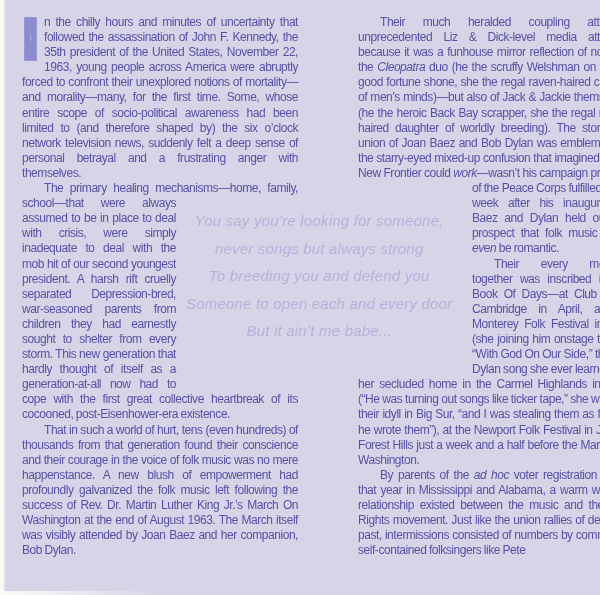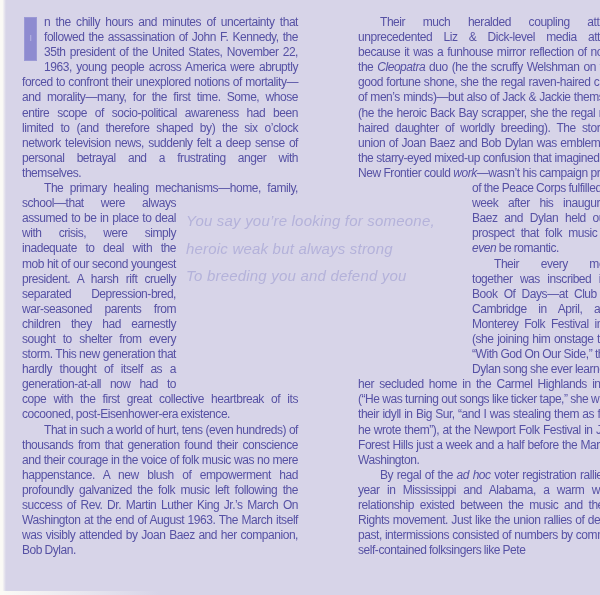--- a/index.html
+++ b/index.html
@@ -59,39 +59,42 @@
   .lyrics {
     position: absolute;
     left: 186px; top: 207px;
     z-index: 1;
     color: #b4b2da;
     font-style: italic;
     font-size: 15px;
     line-height: 27.6px;
     letter-spacing: 0.2px;
     white-space: nowrap;
+    text-align: center;
   }
 </style>
 </head>
 <body>
 
 <div class="page">
   <div class="scan-edge-left"></div>
   <div class="scan-edge-bottom"></div>
 
   <div class="lyrics">
     <div>You say you’re looking for someone,</div>
-    <div>heroic weak but always strong</div>
+    <div>never songs but always strong</div>
     <div>To breeding you and defend you</div>
+    <div>Someone to open each and every door</div>
+    <div>But it ain’t me babe...</div>
   </div>
 
   <div class="col col-left">
     <p class="para p-first"><span class="dropcap">I</span><span><span>n the chilly hours and minutes of uncertainty that followed the assassination of John F. Kennedy, the 35th president of the United States, November 22, 1963, young people across America were abruptly forced to confront their unexplored notions of mortality—and morality—many, for the first time. Some, whose entire scope of socio-political awareness had been limited to (and therefore shaped by) the six o’clock network television news, suddenly felt a deep sense of personal betrayal and a frustrating anger with themselves.</span></span></p>
     <p class="para"><span><span>The primary healing mechanisms—home,</span></span><span class="spacer-r"></span><span><span> family, school—that were always assumed to be in place to deal with crisis, were simply inadequate to deal with the mob hit of our second youngest president. A harsh rift cruelly separated Depression-bred, war-seasoned parents from children they had earnestly sought to shelter from every storm. This new generation that hardly thought of itself as a generation-at-all now had to cope with the first great collective heartbreak of its cocooned, post-Eisenhower-era existence.</span></span></p>
     <p class="para"><span><span>That in such a world of hurt, tens (even hundreds) of thousands from that generation found their conscience and their courage in the voice of folk music was no mere happenstance.  A new blush of empowerment had profoundly galvanized the folk music left following the success of Rev. Dr. Martin Luther King Jr.’s March On Washington at the end of August 1963. The March itself was visibly attended by Joan Baez and her companion, Bob Dylan.</span></span></p>
   </div>
 
   <div class="col col-right">
     <p class="para"><span><span>Their much heralded coupling attracted unprecedented Liz &amp; Dick-level media attention because it was a funhouse mirror reflection of not only the </span><em>Cleopatra</em><span> duo (he the scruffy Welshman on whom good fortune shone, she the regal raven-haired clouder of men’s minds)—but also of Jack &amp; Jackie themselves (he the heroic Back Bay scrapper, she the regal raven-haired daughter of worldly breeding). The storybook union of Joan Baez and Bob Dylan was emblematic of the starry-eyed mixed-up confusion that imagined JFK’s New Frontier could </span><em>work</em><span>—wasn’t his campaign promise of the Peace</span></span><span class="spacer-l"></span><span><span> Corps fulfilled just a week after his inauguration? Baez and Dylan held out the prospect that folk music could </span><em>even</em><span> be romantic.</span></span></p>
     <p class="para"><span><span>Their every moment together was inscribed in the Book Of Days—at Club 47 in Cambridge in April, at the Monterey Folk Festival in May (she joining him onstage to sing “With God On Our Side,” the first Dylan song she ever learned), at her secluded home in the Carmel Highlands in June (“He was turning out songs like ticker tape,” she wrote of their idyll in Big Sur, “and I was stealing them as fast as he wrote them”), at the Newport Folk Festival in July, at Forest Hills just a week and a half before the March On Washington.</span></span></p>
-    <p class="para"><span><span>By regal of the </span><em>ad hoc</em><span> voter registration rallies that year in Mississippi and Alabama, a warm working relationship existed between the music and the Civil Rights movement. Just like the union rallies of decades past, intermissions consisted of numbers by committed, self-contained folksingers like Pete</span></span></p>
+    <p class="para"><span><span>By parents of the </span><em>ad hoc</em><span> voter registration rallies that year in Mississippi and Alabama, a warm working relationship existed between the music and the Civil Rights movement. Just like the union rallies of decades past, intermissions consisted of numbers by committed, self-contained folksingers like Pete</span></span></p>
   </div>
 </div>
 
 </body></html>

